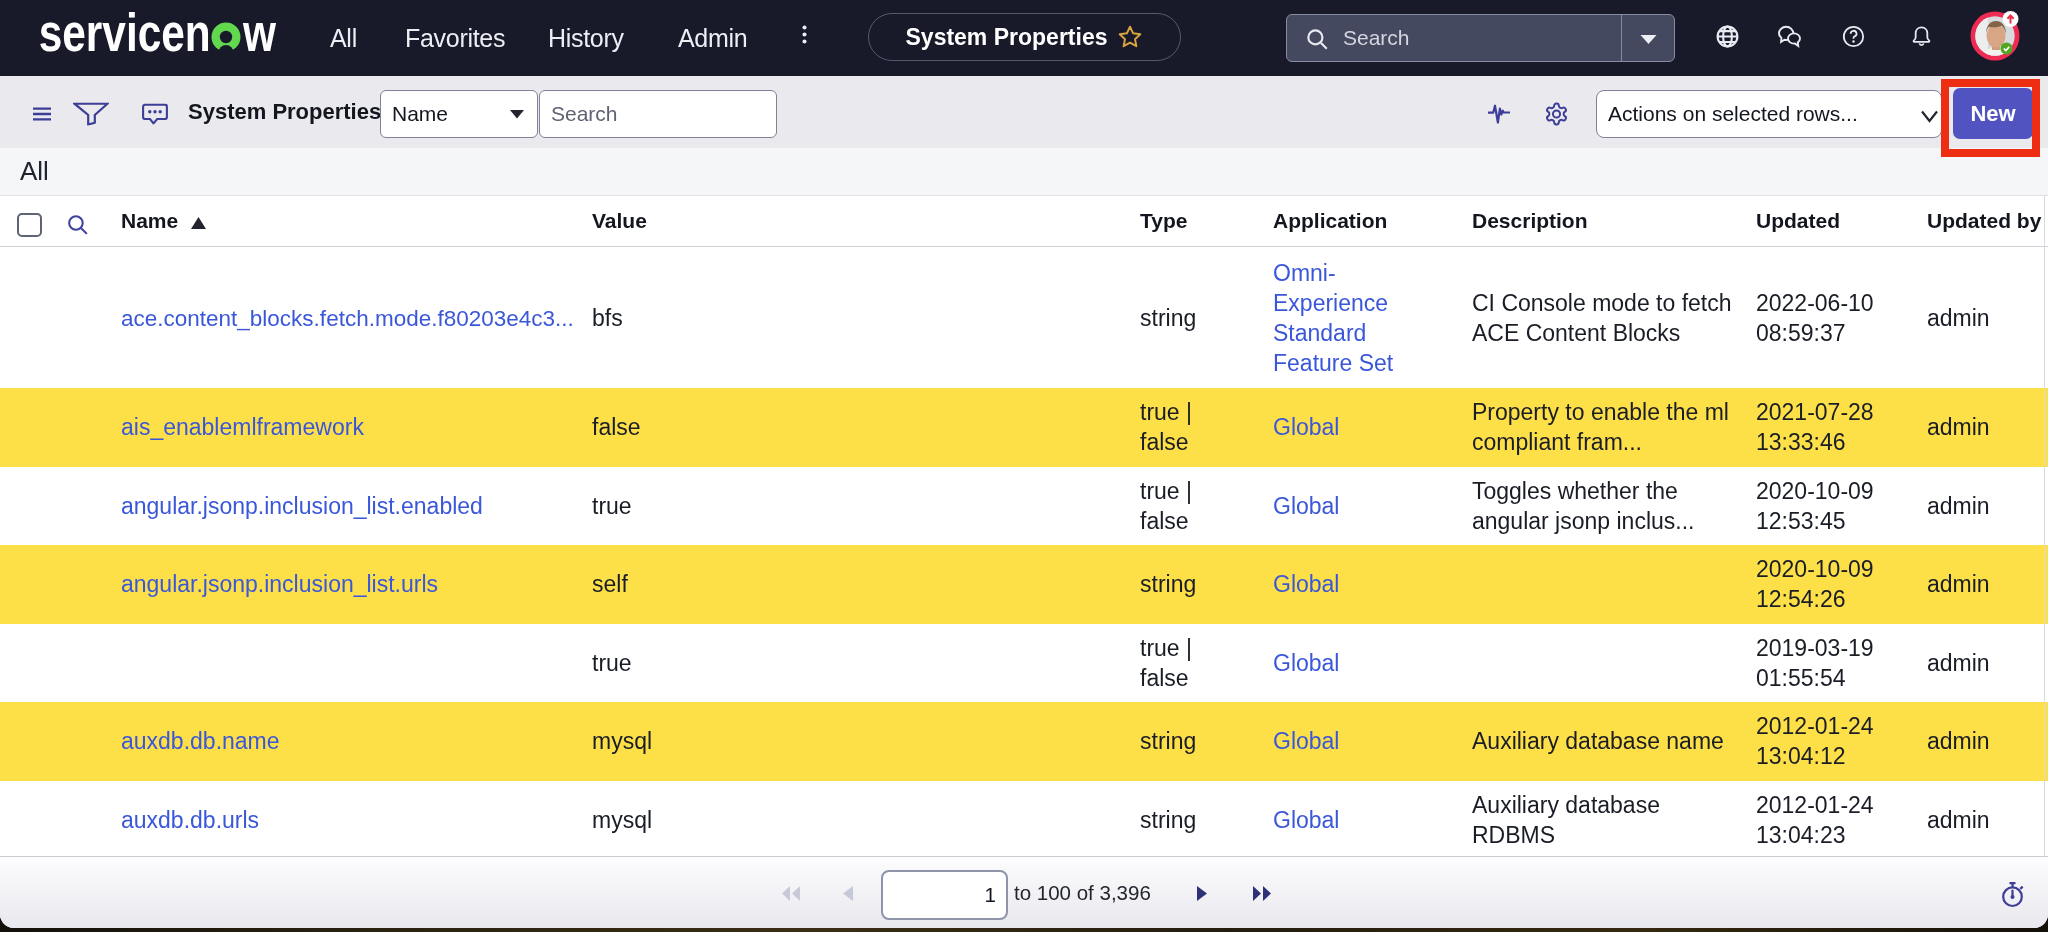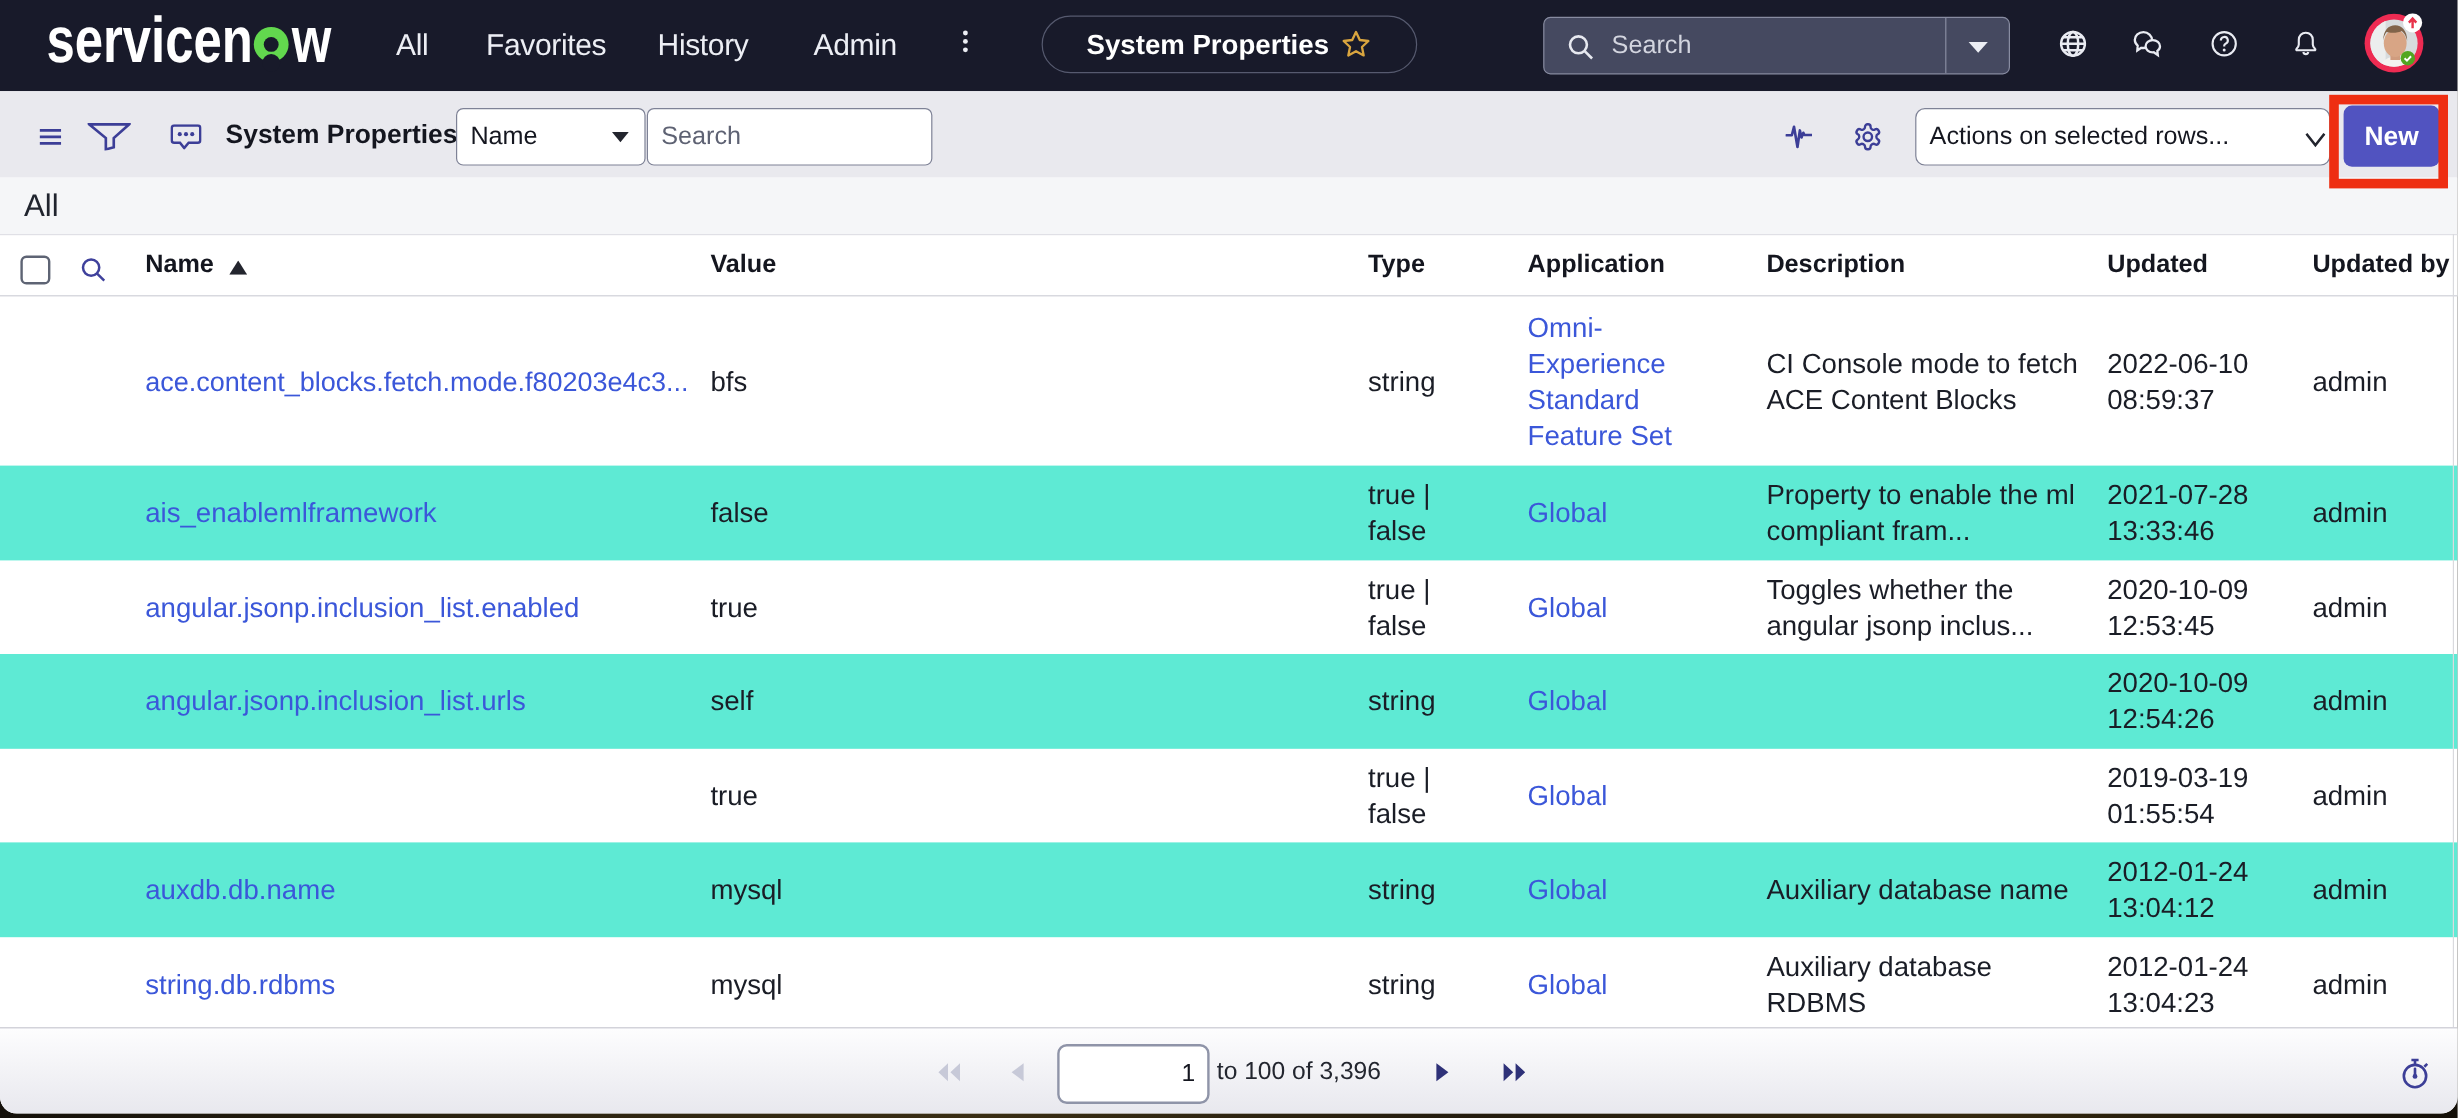--- a/index.html
+++ b/index.html
@@ -23,21 +23,21 @@
   .selbox .lbl { position:absolute; left:11px; top:0; line-height:45px; font-size:21px; color:#14161f; }
   .newbtn { position:absolute; left:1953px; top:12px; width:80px; height:51px; background:#5153c0; border-radius:7px; color:#fff; font-weight:700; font-size:22px; text-align:center; line-height:51px; }
   .redbox { position:absolute; left:1941px; top:79px; width:99px; height:78px; border:8px solid #ee2e12; z-index:5; }
   
   .allrow { position:absolute; top:148px; left:0; width:2048px; height:47px; background:#f5f6f8; }
   .allrow span { position:absolute; left:20px; top:0; line-height:47px; font-size:26px; color:#20242e; }
   .thead { position:absolute; top:195px; left:0; width:2048px; height:52px; background:#fff; border-top:1px solid #e0e0e6; border-bottom:1px solid #cfd0d7; }
   .th { position:absolute; top:0; height:50px; line-height:50px; font-weight:700; font-size:21px; color:#14161f; }
   .cb { position:absolute; left:17px; top:17px; width:25px; height:24px; border:2px solid #5e6474; border-radius:5px; background:#fff; }
   .row { position:absolute; left:0; width:2048px; }
-  .row.alt { background:#5eead4;text-decoration:underline; }
+  .row.alt { background:#fde047;text-decoration:underline; }
   .c { position:absolute; top:50%; transform:translateY(-50%); font-size:23px; line-height:30px; color:#1a1d26; white-space:nowrap; }
   a.lk { color:#3b57d9; text-decoration:none; }
   
   .footer { position:absolute; top:856px; left:0; width:2048px; height:72px; background:linear-gradient(#fdfdfe,#e8e8ee); border-top:1px solid #c9c9d2; }
   .pgin { position:absolute; left:881px; top:13px; width:127px; height:50px; background:#fff; border:2px solid #8f94a8; border-radius:8px; font-size:20.5px; color:#14161f; text-align:right; line-height:46px; padding-right:10px; }
   .pgtxt { position:absolute; left:1014px; top:0; height:72px; line-height:72px; font-size:20.5px; color:#23262f; }
 </style>
 </head>
 <body>
 <div class="app">
@@ -224,21 +224,21 @@
   <div class="row alt" style="top:702px;height:78.5px">
     <span class="c" style="left:121px"><a class="lk" href="#">auxdb.db.name</a></span>
     <span class="c" style="left:592px">mysql</span>
     <span class="c" style="left:1140px">string</span>
     <span class="c" style="left:1273px"><a class="lk" href="#">Global</a></span>
     <span class="c" style="left:1472px">Auxiliary database name</span>
     <span class="c" style="left:1756px">2012-01-24<br>13:04:12</span>
     <span class="c" style="left:1927px">admin</span>
   </div>
   <div class="row" style="top:780.5px;height:78.5px">
-    <span class="c" style="left:121px"><a class="lk" href="#">string.db.rdbms</a></span>
+    <span class="c" style="left:121px"><a class="lk" href="#">auxdb.db.urls</a></span>
     <span class="c" style="left:592px">mysql</span>
     <span class="c" style="left:1140px">string</span>
     <span class="c" style="left:1273px"><a class="lk" href="#">Global</a></span>
     <span class="c" style="left:1472px">Auxiliary database<br>RDBMS</span>
     <span class="c" style="left:1756px">2012-01-24<br>13:04:23</span>
     <span class="c" style="left:1927px">admin</span>
   </div>
   <div style="position:absolute;top:195px;left:2044px;width:1px;height:661px;background:#d9dade"></div>
   <div class="footer">
     <svg style="position:absolute;left:781px;top:28px" width="20" height="17" viewBox="0 0 20 17">

